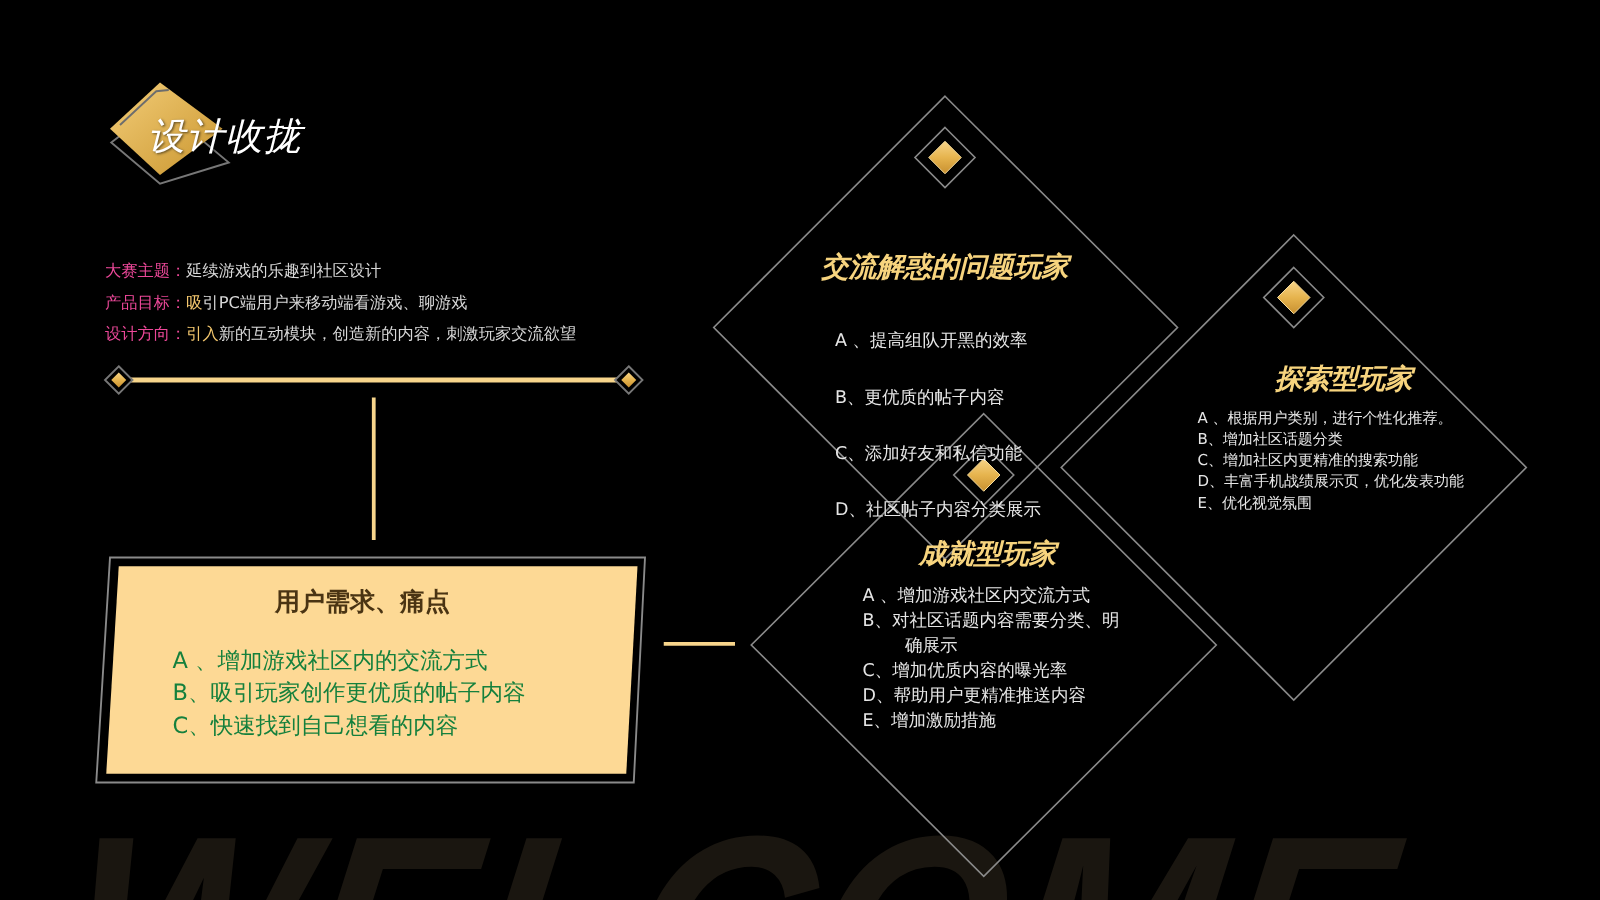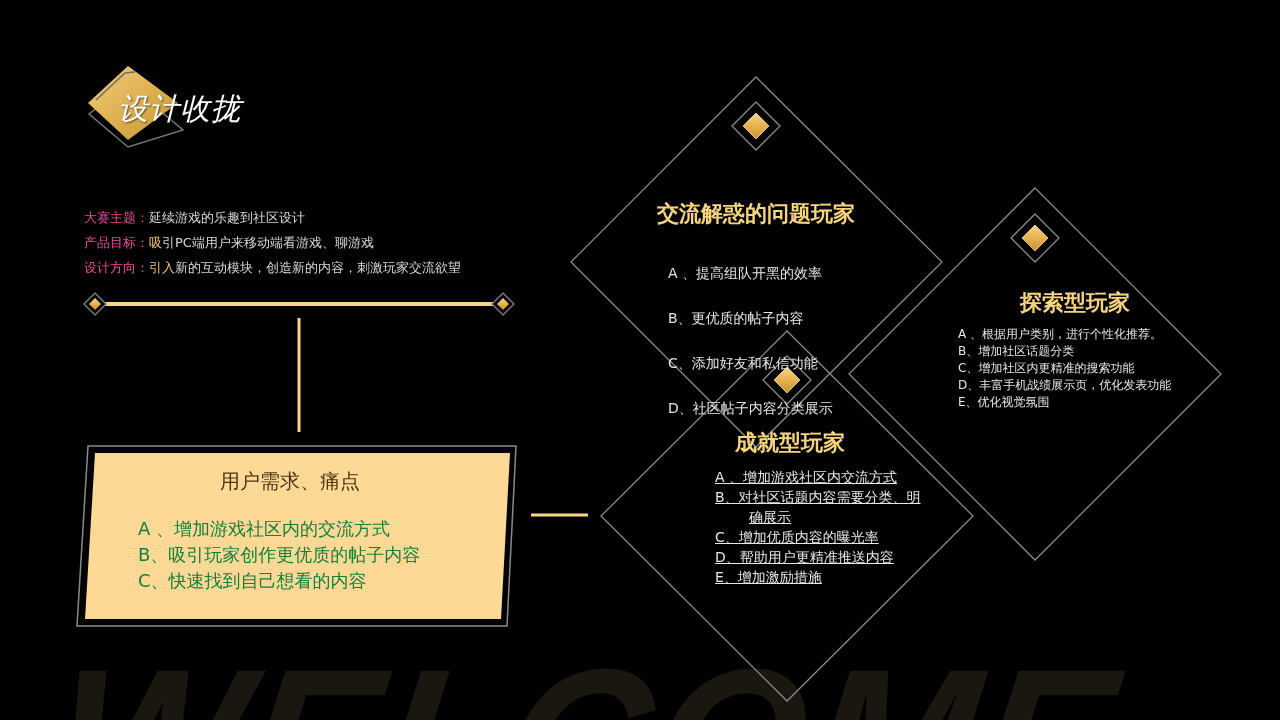--- a/index.html
+++ b/index.html
@@ -32,36 +32,36 @@
 
     
     .info { position: absolute; left: 84px; top: 208px; font-size: 13px; color: #d8d8d8; }
     .info-row { height: 25px; line-height: 20px; white-space: nowrap; }
     .info-key { color: #ec4899; }
     .info-hl { color: #f2c66d; }
 
     
     .card-title {
       position: absolute; left: 140px; width: 300px; top: 468px;
-      text-align: center; font-size: 20px; color: #4a3413; font-weight: normal;
+      text-align: center; font-size: 20px; color: #4a3413; font-weight: bold;
     }
     .card-list { position: absolute; left: 138px; top: 516px; font-size: 18px; color: #15803d; }
     .card-list div { height: 26px; line-height: 26px; white-space: nowrap; }
 
     
     .d-title {
-      position: absolute; font-size: 22px; font-weight: bold; 
+      position: absolute; font-size: 22px; font-weight: bold; font-style: italic;
       color: #f7d47e; white-space: nowrap; text-align: center;
     }
     .d-list { position: absolute; color: #e6e6e6; white-space: nowrap; }
     .d1-list { left: 668px; top: 238px; font-size: 14px; }
     .d1-list div { height: 20px; line-height: 20px; margin-top: 25px; }
     .d2-list { left: 914px; top: 326px; font-size: 12px; margin-left: 44px; }
     .d2-list div { height: 17px; line-height: 17px; }
-    .d3-list { left: 715px; top: 467px; font-size: 14px; text-decoration: underline; }
+    .d3-list { left: 690px; top: 467px; font-size: 14px; }
     .d3-list div { height: 20px; line-height: 20px; }
     .indent { padding-left: 34px; }
   </style>
 </head>
 <body>
 
 <div id="stage">
 
   <div class="watermark">WELCOME</div>
 

